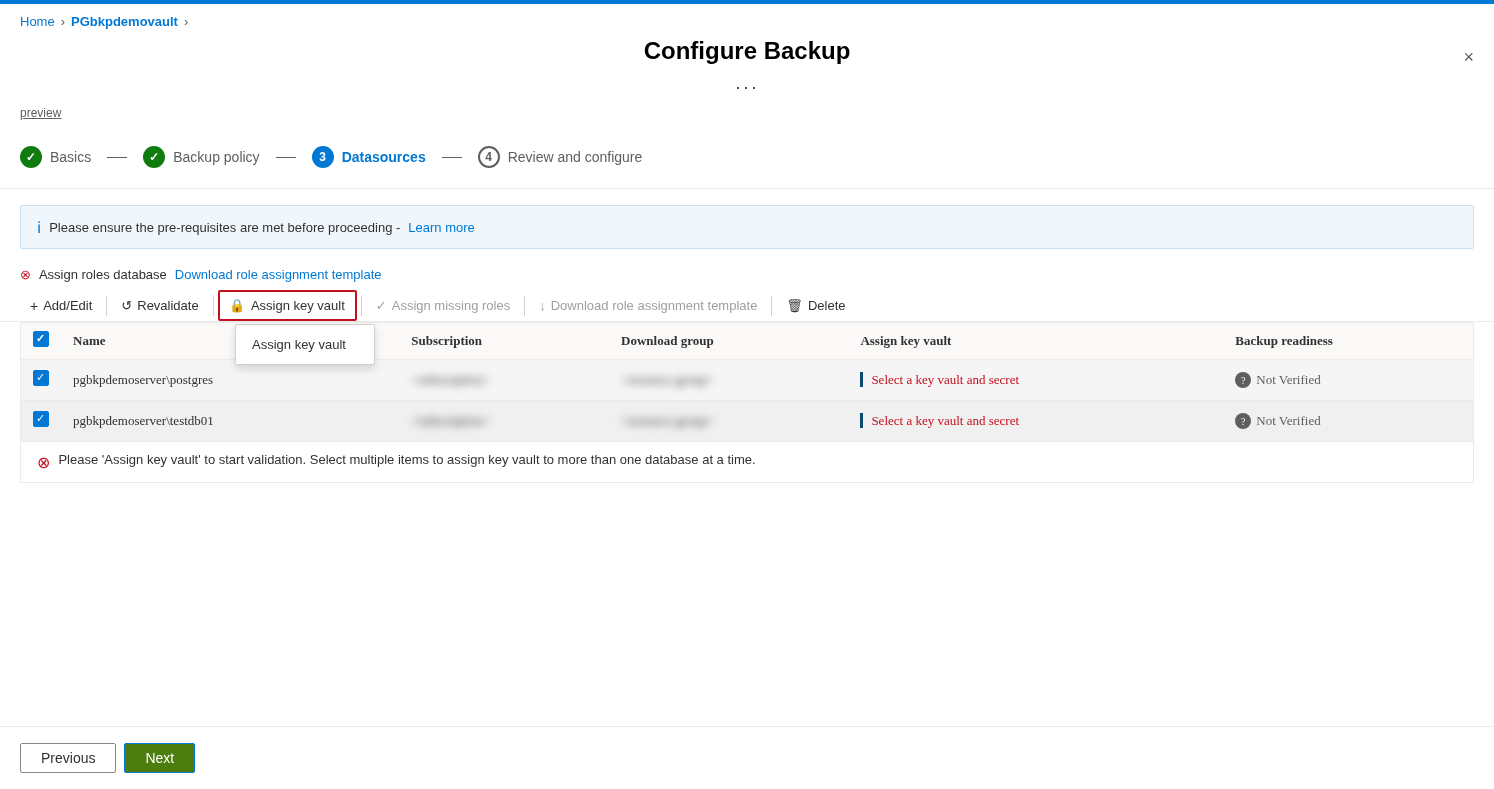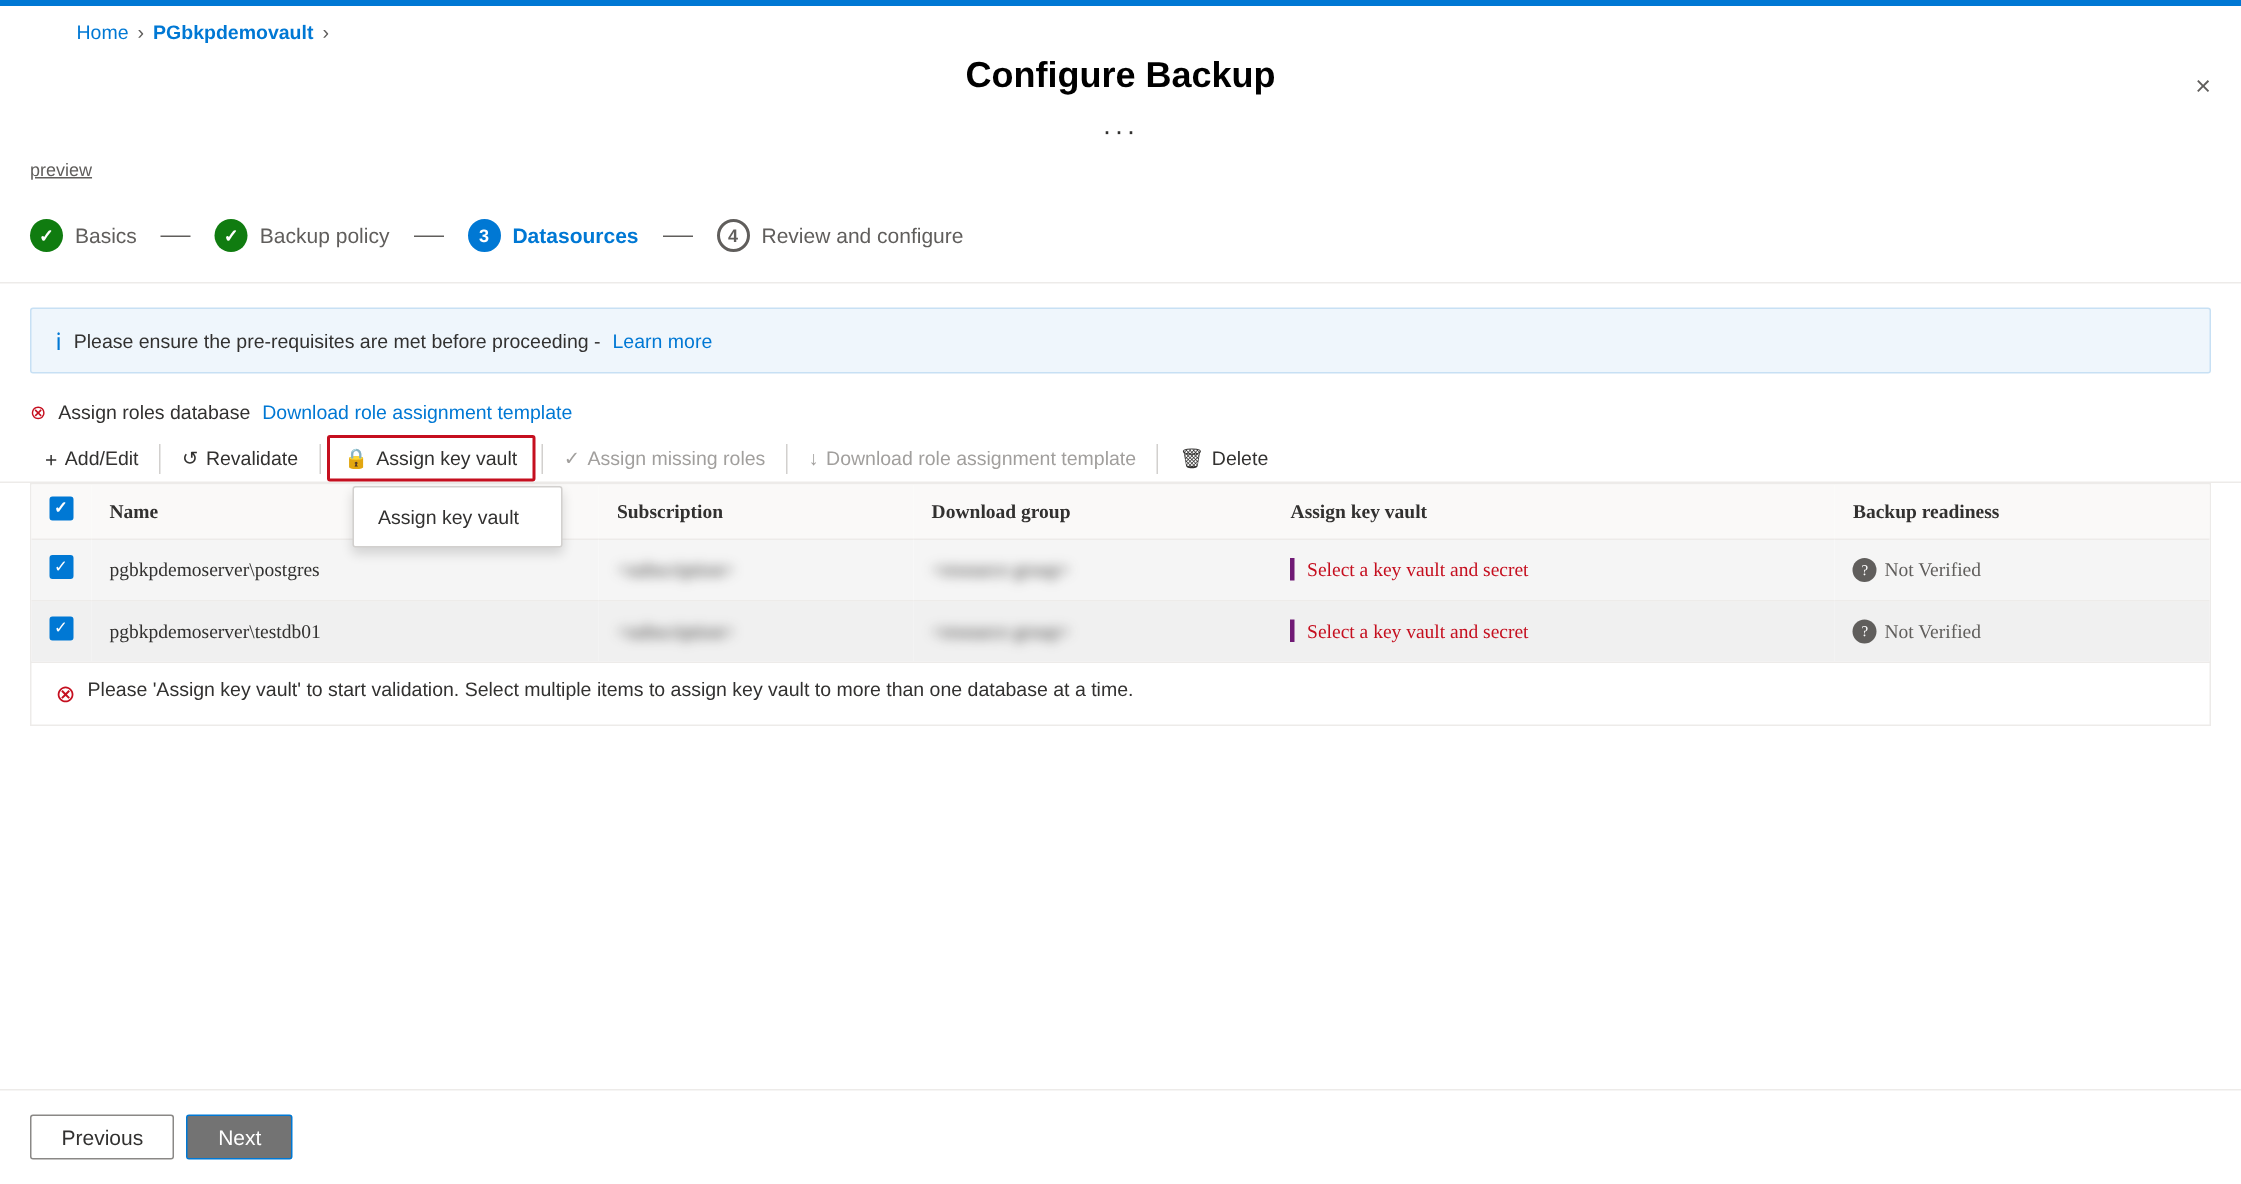--- a/index.html
+++ b/index.html
@@ -51,45 +51,45 @@
     .table-container { margin: 0 20px; border: 1px solid #edebe9; }
     .table { width: 100%; border-collapse: collapse; font-family: Liberation Serif, serif; }
     .table th { background: #faf9f8; font-weight: 600; font-size: 13px; padding: 8px 12px; text-align: left; border-bottom: 1px solid #edebe9; color: #323130; }
     .table td { padding: 10px 12px; font-size: 13px; border-bottom: 1px solid #edebe9; vertical-align: middle; }
     .table tr:last-child td { border-bottom: none; }
     .table tr.data-row { background: #f0f0f0; }
     .table tr.data-row:first-child { background: #f5f5f5; }
     .checkbox-checked { display: inline-block; width: 16px; height: 16px; background: #0078d4; border: 1px solid #0078d4; border-radius: 2px; position: relative; cursor: pointer; }
     .checkbox-checked::after { content: '✓'; color: #fff; font-size: 11px; position: absolute; top: 0px; left: 2px; }
 
-    .key-vault-link { color: #c50f1f; text-decoration: none; cursor: pointer; border-left: 3px solid #701a75; padding-left: 8px; }
+    .key-vault-link { color: #c50f1f; text-decoration: none; cursor: pointer; border-left: 3px solid #0c4a6e; padding-left: 8px; }
     .not-verified { display: flex; align-items: center; gap: 5px; color: #605e5c; }
     .question-icon { width: 16px; height: 16px; border-radius: 50%; background: #605e5c; color: #fff; font-size: 10px; display: inline-flex; align-items: center; justify-content: center; flex-shrink: 0; }
 
     
     .error-banner { margin: 0 20px; padding: 10px 16px; background: #fff; border: 1px solid #edebe9; border-top: none; display: flex; align-items: flex-start; gap: 8px; font-size: 13px; color: #323130; }
     .error-icon { color: #c50f1f; font-size: 16px; flex-shrink: 0; margin-top: 1px; }
 
     
     .bottom-nav { position: absolute; bottom: 0; left: 0; right: 0; padding: 16px 20px; display: flex; gap: 8px; border-top: 1px solid #edebe9; background: #fff; }
     .btn-secondary { padding: 6px 20px; background: #fff; border: 1px solid #8a8886; color: #323130; font-size: 14px; cursor: pointer; border-radius: 2px; }
-    .btn-primary { padding: 6px 20px; background: #737373; border: 1px solid #0078d4; color: #fff; font-size: 14px; cursor: pointer; border-radius: 2px; }
+    .btn-primary { padding: 6px 20px; background: #4d7c0f; border: 1px solid #0078d4; color: #fff; font-size: 14px; cursor: pointer; border-radius: 2px; }
 
     
     .blurred { filter: blur(4px); display: inline-block; }
     .blurred-rg { filter: blur(4px); display: inline-block; }
   </style>
 </head>
 <body>
 
 <div class="page-container">
   <div class="top-border"></div>
 
   <div class="breadcrumb">
-    <a style="color:#0078d4;text-decoration:none;cursor:pointer;margin-left:31px;">Home</a>
+    <a style="color:#0078d4;text-decoration:none;cursor:pointer;">Home</a>
     <span>›</span>
     <a style="color:#0078d4;text-decoration:none;cursor:pointer;font-weight:bold;">PGbkpdemovault</a>
     <span>›</span>
   </div>
 
   <div class="header">
     <span class="header-title">Configure Backup</span>
     <span class="dots-menu">···</span>
   </div>
   <div class="header-subtitle">preview</div>

